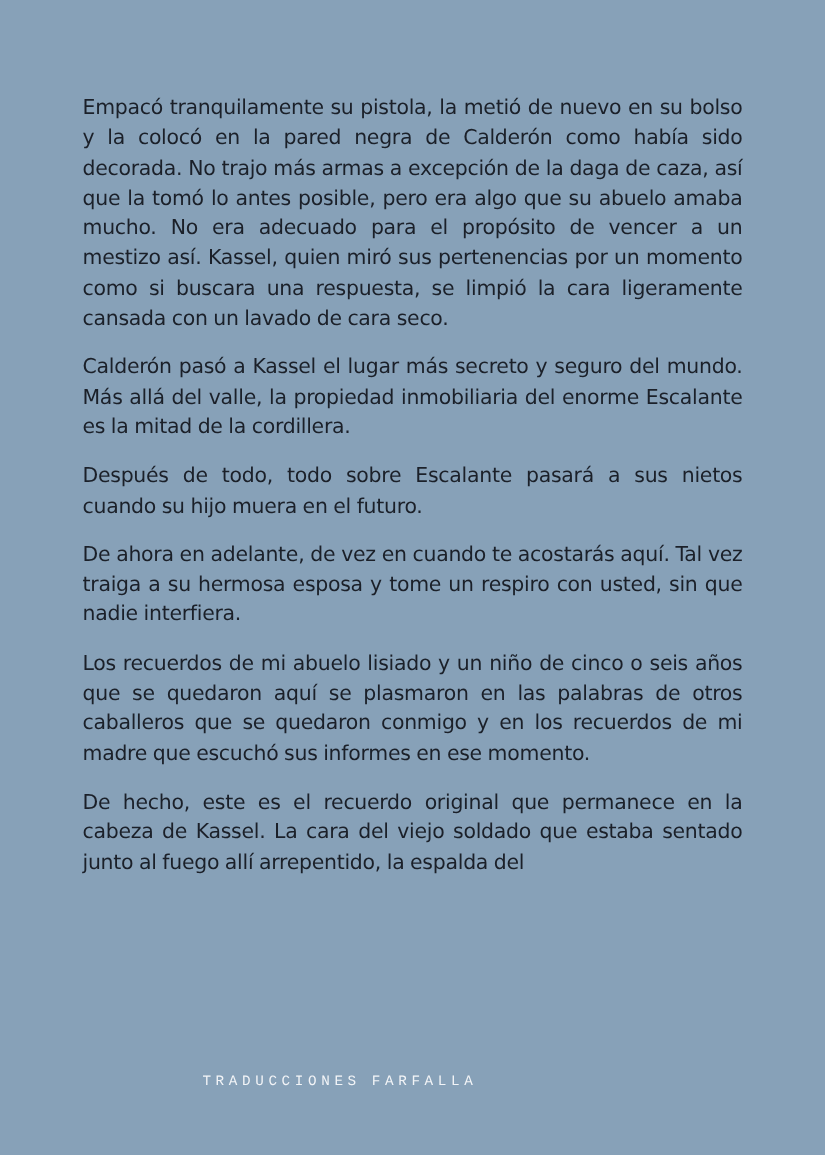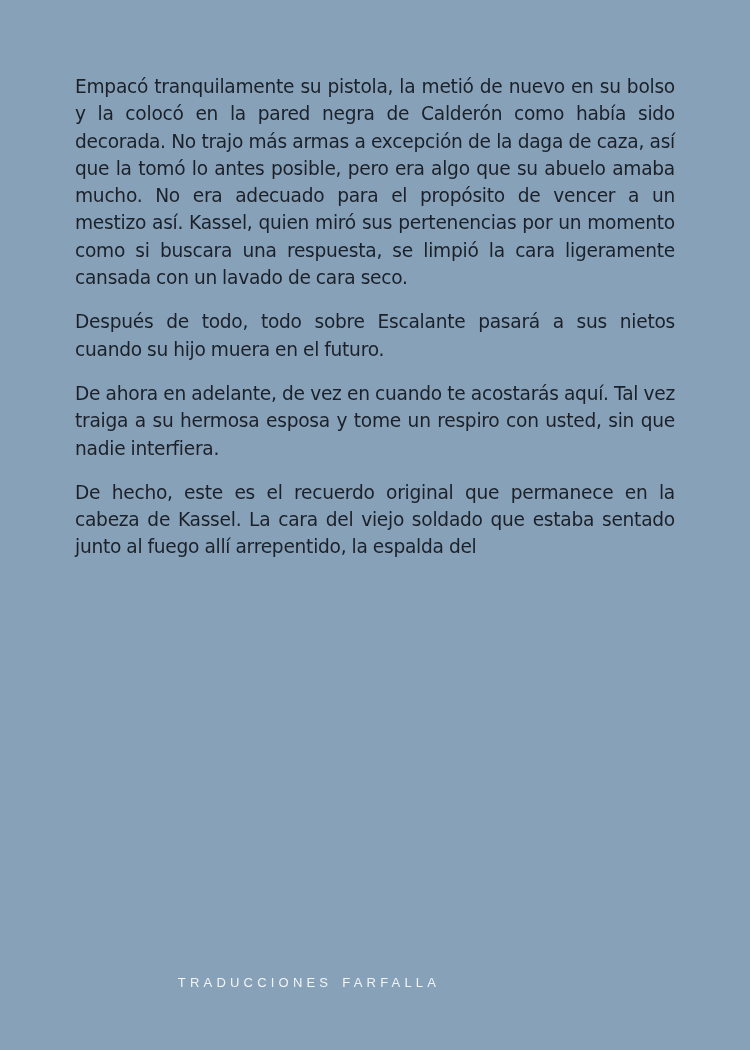--- a/index.html
+++ b/index.html
@@ -15,51 +15,53 @@
       font-family: "DejaVu Sans", sans-serif;
       color: #1b2029;
     }
     .page {
       position: absolute;
       left: 75px;
       top: 73px;
       width: 600px;
     }
     .para {
-      margin: 0 0 17px 0;
+      margin: 12px 0 17px 0;
       font-size: 18.6px;
       line-height: 27.3px;
       text-align: justify;
       letter-spacing: -0.25px;
       word-spacing: -0.5px;
     }
     .para.italic {
       font-style: italic;
     }
     .footer {
       position: absolute;
       left: 0;
       width: 618px;
       top: 975px;
       text-align: center;
-      font-family: Liberation Sans, sans-serif;
+      font-family: Liberation Mono, monospace;
       font-size: 13px;
       letter-spacing: 4.2px;
       color: #f2f4f7;
     }
     .footer span.gap {
       display: inline-block;
       width: 10px;
     }
   </style>
 </head>
 <body>
 
 <div class="page">
   <p class="para">Empacó tranquilamente su pistola, la metió de nuevo en su bolso y la colocó en la pared negra de Calderón como había sido decorada. No trajo más armas a excepción de la daga de caza, así que la tomó lo antes posible, pero era algo que su abuelo amaba mucho. No era adecuado para el propósito de vencer a un mestizo así. Kassel, quien miró sus pertenencias por un momento como si buscara una respuesta, se limpió la cara ligeramente cansada con un lavado de cara seco.</p>
+  <p class="para">Calderón pasó a Kassel el lugar más secreto y seguro del mundo. Más allá del valle, la propiedad inmobiliaria del enorme Escalante es la mitad de la cordillera.</p>
   <p class="para">Después de todo, todo sobre Escalante pasará a sus nietos cuando su hijo muera en el futuro.</p>
   <p class="para">De ahora en adelante, de vez en cuando te acostarás aquí. Tal vez traiga a su hermosa esposa y tome un respiro con usted, sin que nadie interfiera.</p>
+  <p class="para">Los recuerdos de mi abuelo lisiado y un niño de cinco o seis años que se quedaron aquí se plasmaron en las palabras de otros caballeros que se quedaron conmigo y en los recuerdos de mi madre que escuchó sus informes en ese momento.</p>
   <p class="para">De hecho, este es el recuerdo original que permanece en la cabeza de Kassel. La cara del viejo soldado que estaba sentado junto al fuego allí arrepentido, la espalda del</p>
 </div>
 
 <div class="footer">
   <span>TRADUCCIONES</span><span class="gap"></span><span>FARFALLA</span>
 </div>
 
 </body></html>

